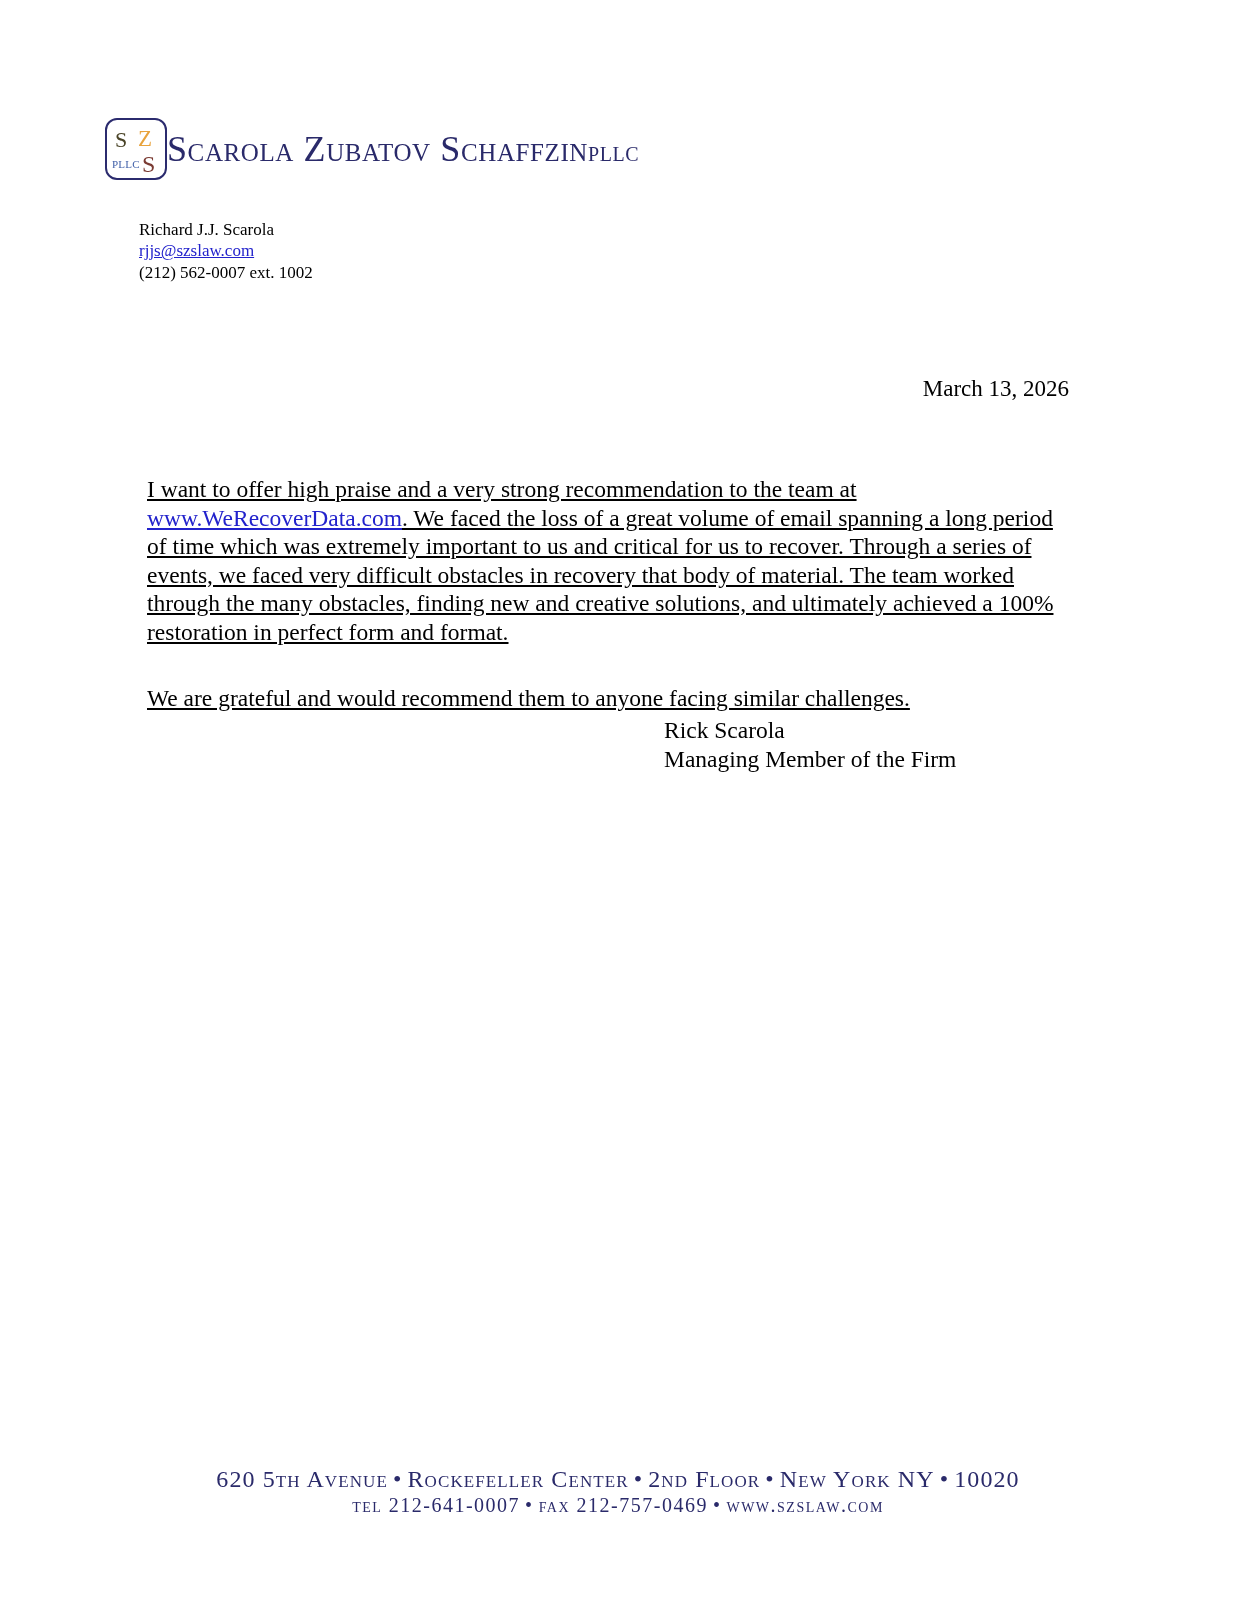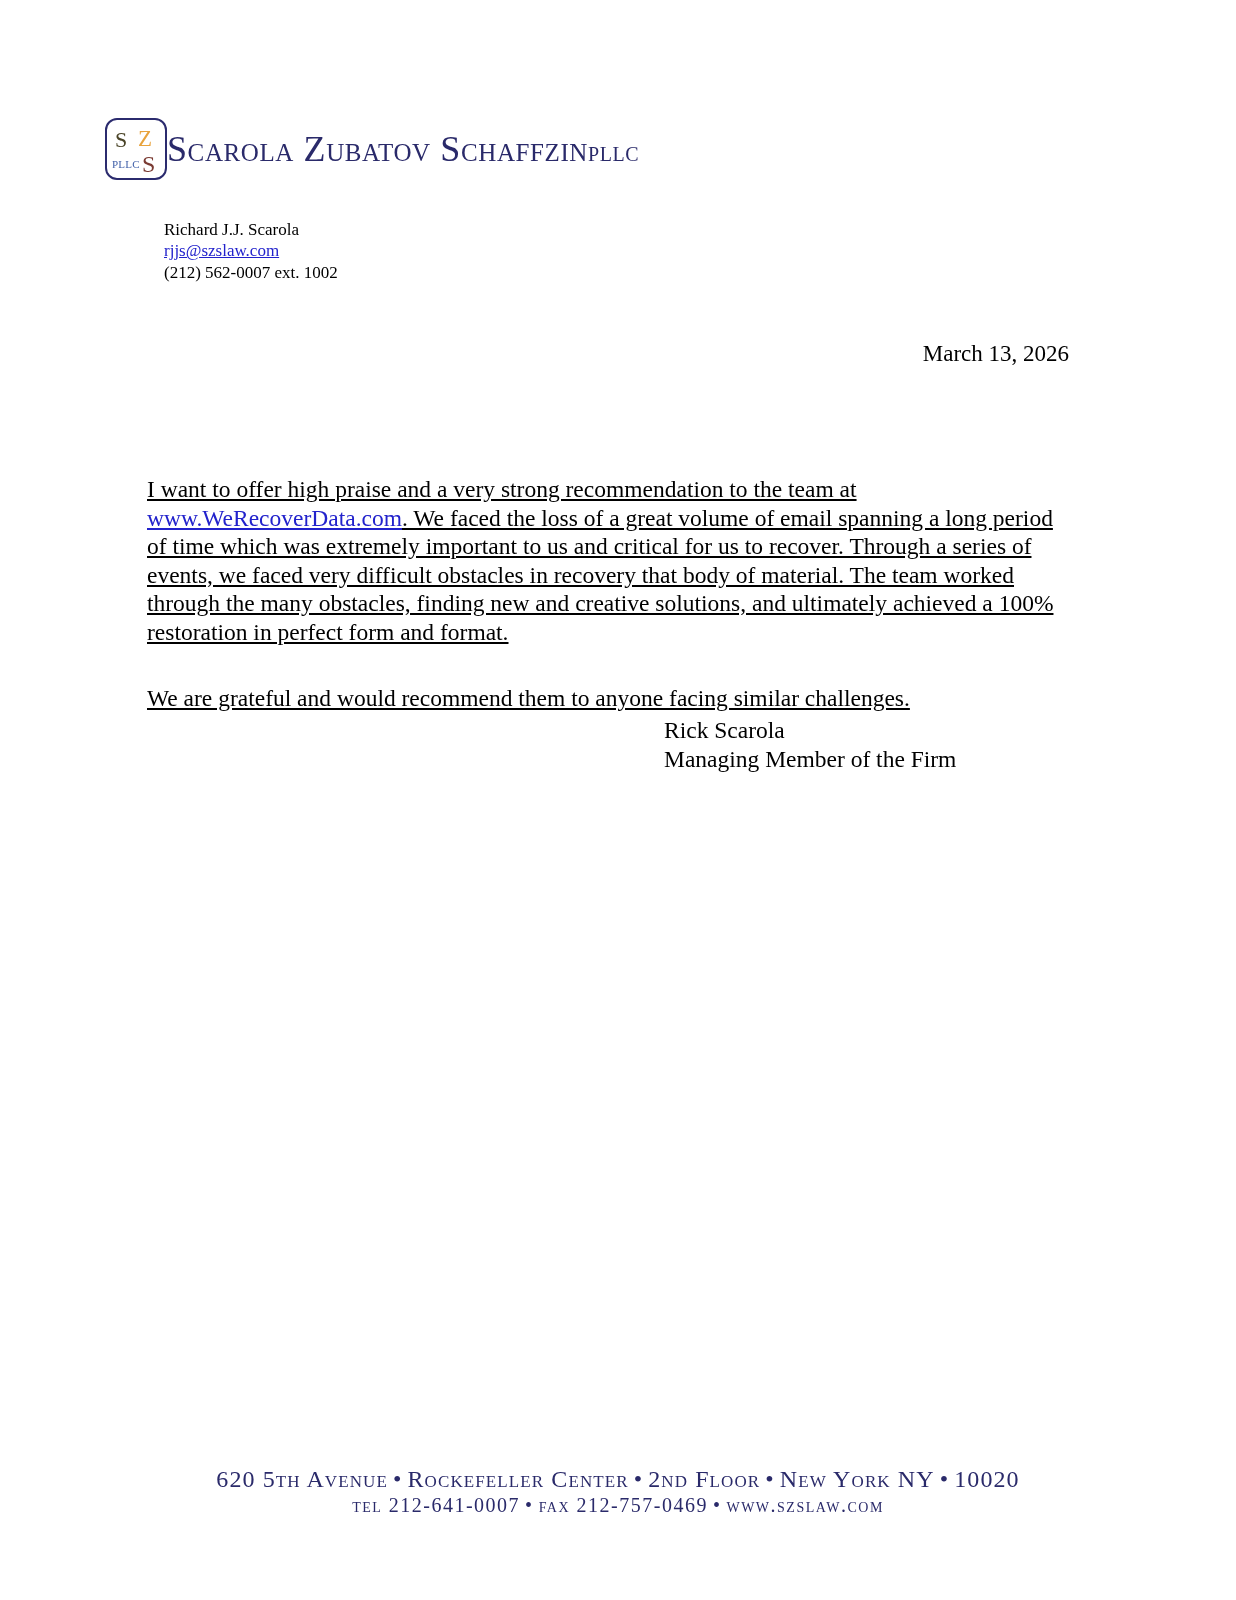--- a/index.html
+++ b/index.html
@@ -87,33 +87,32 @@
     letter-spacing: 0.6px;
   }
 
   
   .contact-block {
     position: absolute;
     left: 139px;
     top: 219px;
     font-size: 17px;
     line-height: 1.25;
-    margin-left: 25px;
   }
   .contact-block .line { white-space: nowrap; }
   .email-link {
     color: #2222cc;
     text-decoration: underline;
   }
 
   
   .date-line {
     position: absolute;
     right: 167px;
-    top: 341px;
+    top: 376px;
     font-size: 23px;
     white-space: nowrap;
   }
 
   
   .body-block {
     position: absolute;
     left: 142px;
     top: 470px;
     width: 925px;

